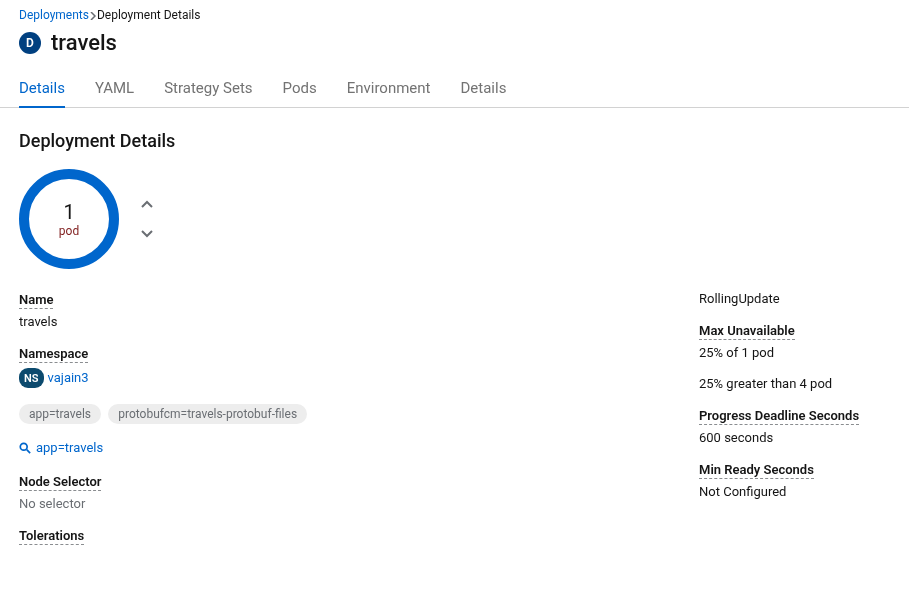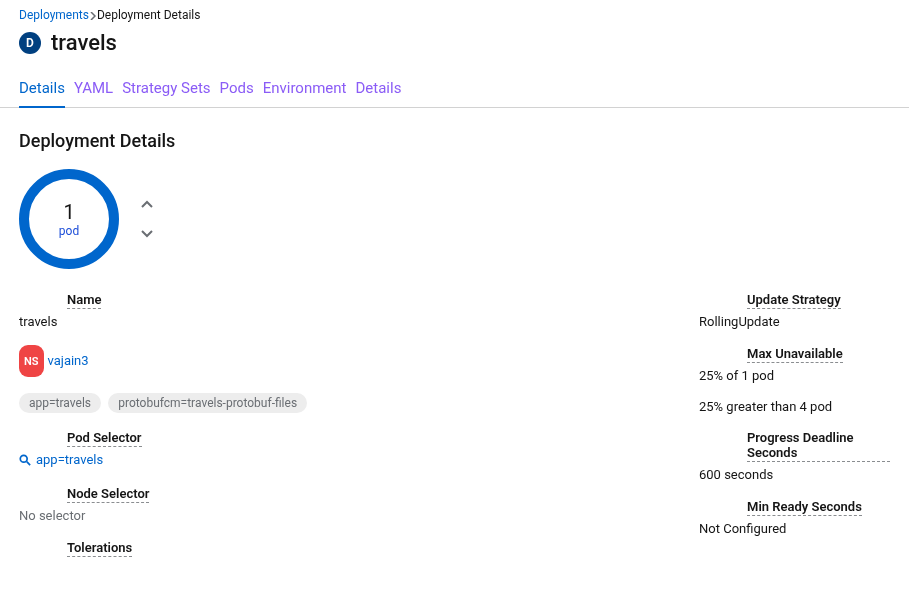--- a/index.html
+++ b/index.html
@@ -31,28 +31,28 @@
   border-radius: 50%;
   background: #004080;
   color: #fff;
   display: flex; align-items: center; justify-content: center;
   font-size: 12px;
   font-weight: 600;
 }
 .page-title { font-size: 22px; font-weight: 500; }
 .tabs {
   display: flex;
-  gap: 9px;
+  gap: 30px;
   border-bottom: 1px solid #d2d2d2;
   margin: 0 -19px;
   padding: 0 19px;
 }
 .tab {
   padding: 8px 0 10px 0;
-  color: #8b5cf6;
+  color: #737373;
   font-size: 15px;
   cursor: pointer;
   position: relative;
 }
 .tab.active {
   color: #0066cc;
   font-weight: 400;
 }
 .tab.active::after {
   content: "";
@@ -74,51 +74,50 @@
 .pod-ring {
   width: 100px; height: 100px;
   border-radius: 50%;
   border: 10px solid #0066cc;
   display: flex;
   flex-direction: column;
   align-items: center;
   justify-content: center;
 }
 .pod-count { font-size: 20px; }
-.pod-label { font-size: 12px; color: #1d4ed8; }
+.pod-label { font-size: 12px; color: #7f1d1d; }
 .pod-arrows { display: flex; flex-direction: column; gap: 14px; }
 .arrow-btn {
   width: 16px; height: 16px;
   color: #6a6e73;
   cursor: pointer;
   display: flex; align-items: center; justify-content: center;
 }
 .cols { display: flex; gap: 40px; }
 .col-left { flex: 0 0 640px; }
 .col-right { flex: 1; }
 .field { margin-bottom: 16px; }
 .field-label {
   font-size: 13px;
   font-weight: 600;
   color: #151515;
   border-bottom: 1px dashed #8a8d90;
   display: inline-block;
   padding-bottom: 1px;
   margin-bottom: 5px;
-  margin-left: 48px;
 }
 .field-value { font-size: 13px; color: #151515; }
 .ns-badge {
   display: inline-flex;
   align-items: center;
   justify-content: center;
-  background: #ef4444;
+  background: #0c4a6e;
   color: #fff;
   border-radius: 9px;
-  height: 32px;
+  height: 20px;
   padding: 0 5px;
   font-size: 11px;
   font-weight: 600;
   margin-right: 4px;
 }
 .link { color: #0066cc; text-decoration: none; cursor: pointer; }
 .label-pill {
   display: inline-block;
   background: #ededed;
   color: #6a6e73;
@@ -187,32 +186,32 @@
       </div>
     </div>
 
     <div class="cols">
       <div class="col-left">
         <div class="field">
           <div><span class="field-label">Name</span></div>
           <div class="field-value">travels</div>
         </div>
         <div class="field">
+          <div><span class="field-label">Namespace</span></div>
           <div class="field-value">
             <span class="ns-badge">NS</span><a class="link">vajain3</a>
           </div>
         </div>
         <div class="field">
           <div class="field-value">
             <span class="label-pill">app=travels</span>
             <span class="label-pill">protobufcm=travels-protobuf-files</span>
           </div>
         </div>
         <div class="field">
-          <div><span class="field-label">Pod Selector</span></div>
           <div class="field-value">
             <a class="pod-selector">
               <svg class="search-icon" viewBox="0 0 14 14">
                   <circle cx="5.5" cy="5.5" r="4" fill="none" stroke="#0066cc" stroke-width="2"></circle>
                   <line x1="9" y1="9" x2="13" y2="13" stroke="#0066cc" stroke-width="2"></line>
                 </svg>
               <span>app=travels</span>
             </a>
           </div>
         </div>
@@ -221,21 +220,20 @@
           <div class="field-value muted">No selector</div>
         </div>
         <div class="field">
           <div><span class="field-label">Tolerations</span></div>
 
         </div>
       </div>
 
       <div class="col-right">
         <div class="field">
-          <div><span class="field-label">Update Strategy</span></div>
           <div class="field-value">RollingUpdate</div>
         </div>
         <div class="field">
           <div><span class="field-label">Max Unavailable</span></div>
           <div class="field-value">25% of 1 pod</div>
         </div>
         <div class="field">
           <div class="field-value">25% greater than 4 pod</div>
         </div>
         <div class="field">

